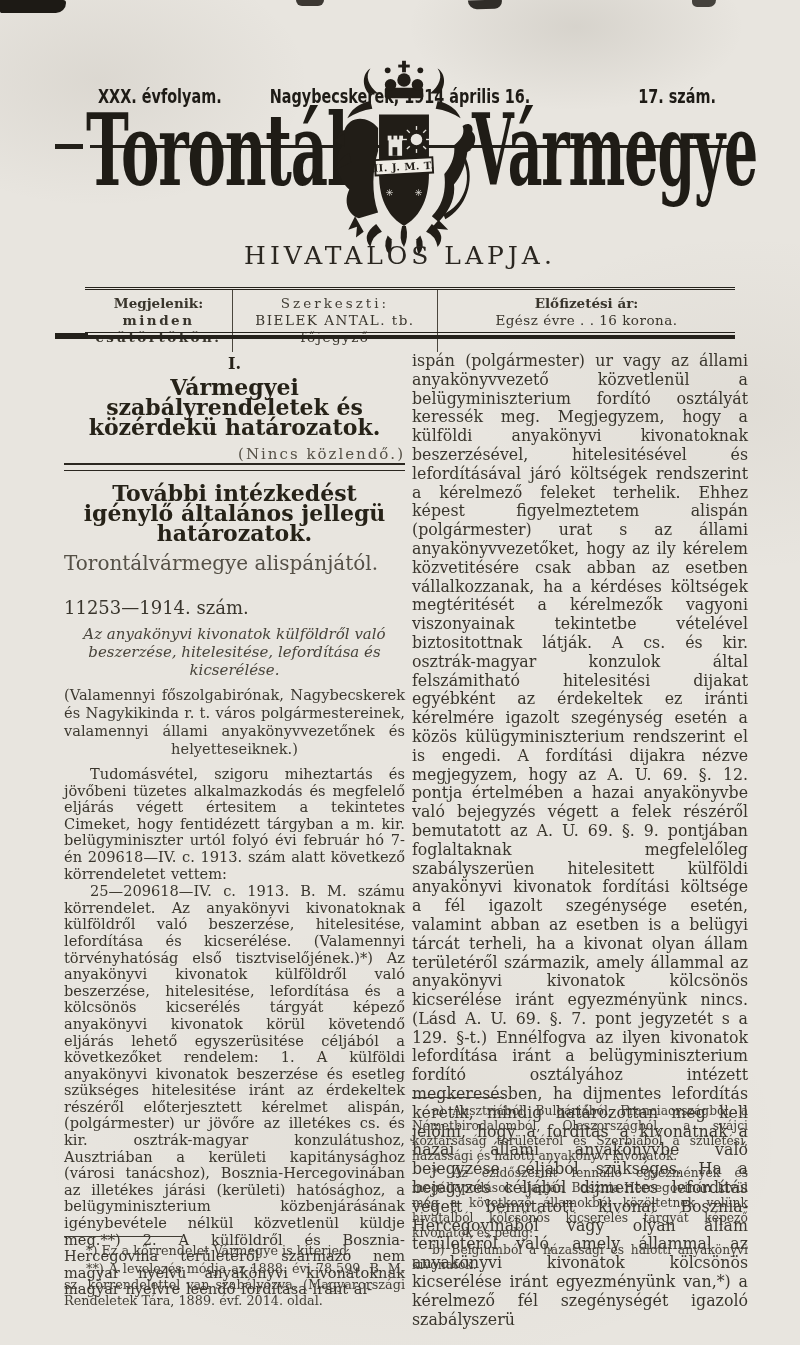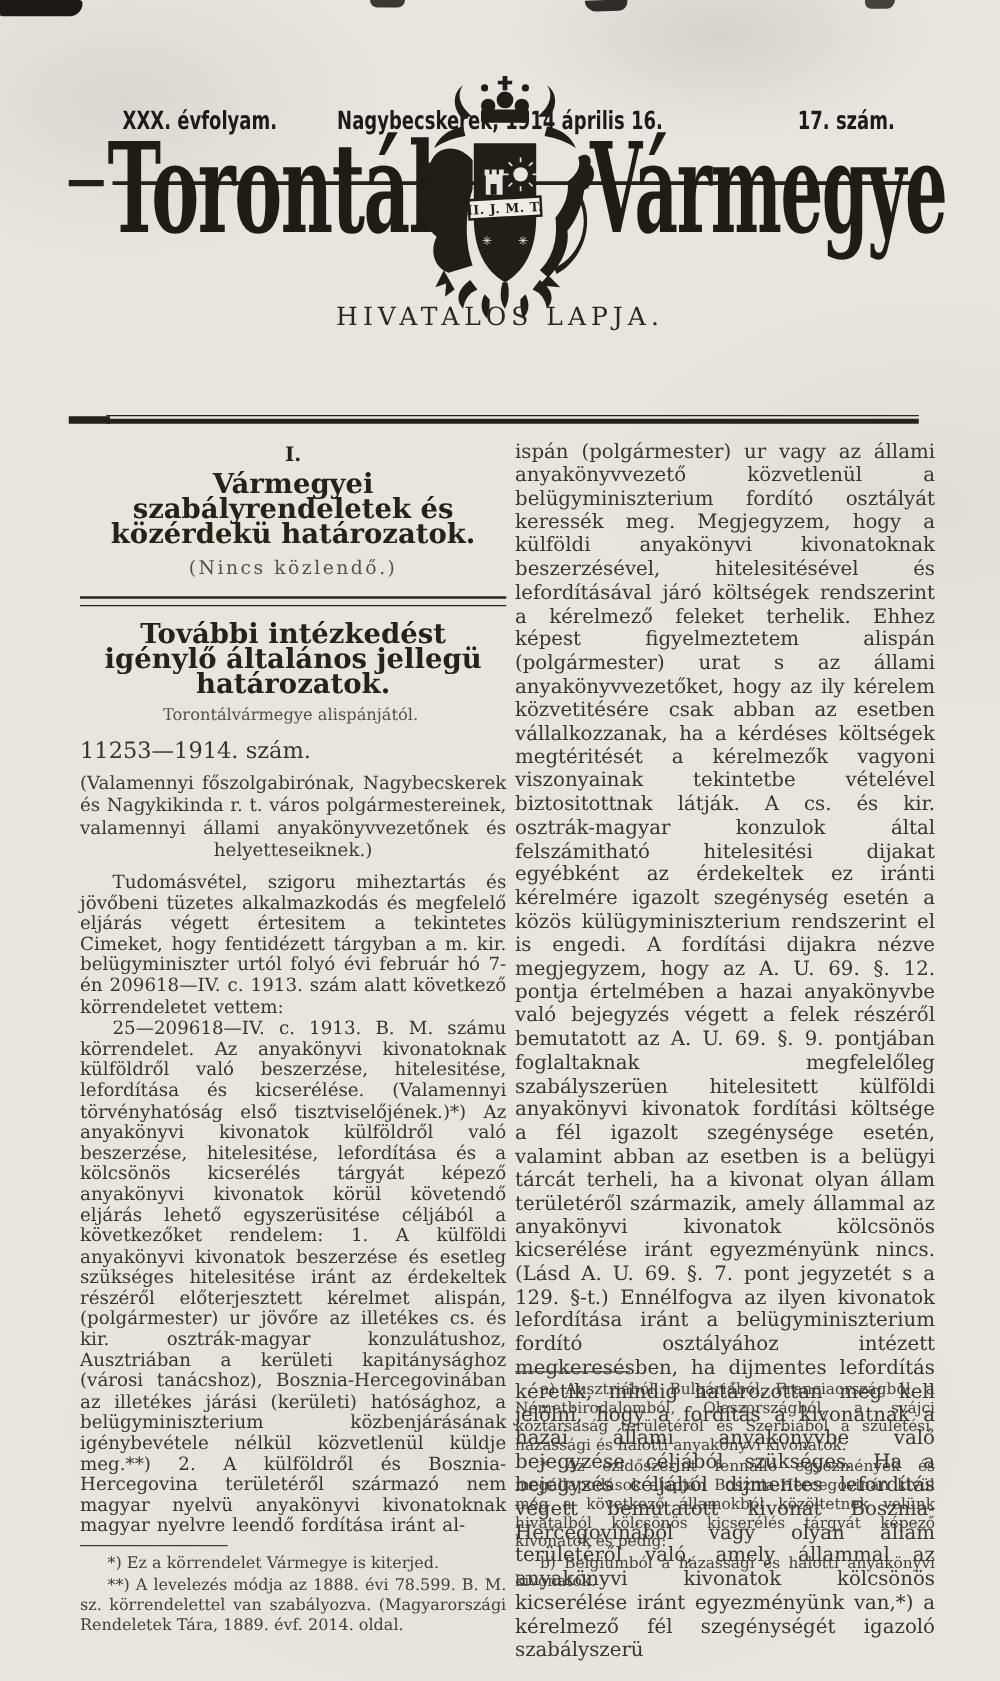--- a/index.html
+++ b/index.html
@@ -35,21 +35,21 @@
   #header-rule-dash{position:absolute;left:55px;top:144px;width:28px;height:5px;background:#23201a;}
 
   
   .title-word{position:absolute;top:101px;font-family:"DejaVu Serif",serif;font-weight:bold;
     font-size:96px;line-height:96px;color:#1f1c16;white-space:nowrap;transform-origin:left top;
     letter-spacing:-2px;}
   #title-left{left:86px;transform:scale(.60,1.04);}
   #title-right{left:472px;transform:scale(.56,1.04);}
   #crest{position:absolute;left:332px;top:54px;width:144px;height:242px;}
   #subtitle{position:absolute;left:0;top:241px;width:800px;text-align:center;
-    font-size:20px;letter-spacing:4px;color:#2b2721;font-weight:normal;white-space:nowrap;}
+    font-size:25px;letter-spacing:4px;color:#2b2721;font-weight:normal;white-space:nowrap;}
 
   
   #info-bar{position:absolute;left:85px;top:287px;width:650px;display:flex;
     border-top:3px double #25221c;box-sizing:border-box;}
   .info-col{box-sizing:border-box;padding:5px 6px 6px;text-align:center;line-height:17px;}
   .info-col + .info-col{border-left:1px solid #4a463d;}
   #info-col1{width:147px;}
   #info-col2{width:205px;}
   #info-col3{flex:1;}
   .info-l1{font-size:13.5px;}
@@ -64,24 +64,24 @@
   #info-bottom-dash{position:absolute;left:55px;top:333px;width:33px;height:6px;background:#23201a;}
 
   
   .col{position:absolute;top:352px;height:993px;}
   #col-left{left:64px;width:341px;}
   #col-right{left:412px;width:336px;}
 
   .numeral{font-size:16px;font-weight:bold;text-align:center;color:#262218;margin:2px 0 4px;}
   .sec-heading{font-size:22px;font-weight:bold;text-align:center;line-height:20px;
     color:#262218;margin:0 0 8px;}
-  .sec-note{font-size:15px;letter-spacing:2px;text-align:center;color:#555046;margin:0 0 14px;}
+  .sec-note{font-size:15px;letter-spacing:2px;text-align:right;color:#555046;margin:0 0 0;}
   #section-rule{height:5px;border-top:2px solid #2b2720;border-bottom:1px solid #2b2720;
     margin:0 0 12px;}
-  .byline{font-size:13px;text-align:center;padding-right:4px;color:#555046;margin:2px 0 10px;}
+  .byline{font-size:20px;text-align:left;padding-right:4px;color:#555046;margin:2px 0 22px;}
   .refnum{font-size:18px;margin:0 0 7px;color:#39352c;}
   .subject{font-size:15px;font-style:italic;text-align:center;line-height:18px;
     color:#47433a;margin:0 0 7px;}
   .addressees{font-size:14.6px;line-height:18px;text-align:justify;text-align-last:center;
     margin:0 0 8px;color:#3d3930;}
   .bodytext{font-size:14.6px;line-height:16.6px;text-align:justify;margin:0 0 1px;
     word-spacing:1px;hyphens:auto;overflow-wrap:break-word;color:#39352c;}
   .bodytext.indent{text-indent:26px;}
   #col-right .bodytext{font-size:15.8px;line-height:18.8px;}
 
@@ -183,31 +183,46 @@
     <g transform="rotate(-3 75 113)">
       <rect x="45" y="104" width="60" height="16" fill="#efece5" stroke="#211d17" stroke-width="2"></rect>
       <text x="75" y="116" text-anchor="middle" font-family="DejaVu Serif, serif" font-size="10.5" font-weight="bold" fill="#211d17" letter-spacing="0.5">II. J. M. T.</text>
     </g>
     <text x="60" y="143" text-anchor="middle" font-size="10" fill="#e8e5df">✳</text>
     <text x="90" y="143" text-anchor="middle" font-size="10" fill="#e8e5df">✳</text>
   </svg>
 
   <div id="subtitle">HIVATALOS LAPJA.</div>
 
+  <div id="info-bar">
+    <div class="info-col" id="info-col1">
+      <div class="info-l1">Megjelenik:</div>
+      <div class="info-l2">minden csütörtökön.</div>
+    </div>
+    <div class="info-col" id="info-col2">
+      <div class="info-l1">Szerkeszti:</div>
+      <div class="info-l2">BIELEK ANTAL. tb. főjegyző</div>
+    </div>
+    <div class="info-col" id="info-col3">
+      <div class="info-l1">Előfizetési ár:</div>
+      <div class="info-l2">Egész évre . . 16 korona.</div>
+    </div>
+  </div>
   <div id="info-bottom"></div>
   <div id="info-bottom-dash"></div>
 
   <div class="col" id="col-left">
     <div class="numeral">I.</div>
     <div class="sec-heading">Vármegyei szabályrendeletek és közérdekü határozatok.</div>
     <div class="sec-note">(Nincs közlendő.)</div>
     <div id="section-rule"></div>
     <div class="sec-heading">További intézkedést igénylő általános jellegü határozatok.</div>
     <div class="byline">Torontálvármegye alispánjától.</div>
     <div class="refnum">11253—1914. szám.</div>
+    <div class="subject">Az anyakönyvi kivonatok külföldről való beszerzése, hitelesitése, lefordítása és kicserélése.</div>
     <div class="addressees">(Valamennyi főszolgabirónak, Nagybecskerek és Nagykikinda r. t. város polgármestereinek, valamennyi állami anyakönyvvezetőnek és helyetteseiknek.)</div>
     <p class="bodytext indent">Tudomásvétel, szigoru miheztartás és jövőbeni tüzetes alkalmazkodás és megfelelő eljárás végett értesitem a tekintetes Cimeket, hogy fentidézett tárgyban a m. kir. belügyminiszter urtól folyó évi február hó 7-én 209618—IV. c. 1913. szám alatt következő körrendeletet vettem:</p>
     <p class="bodytext indent">25—209618—IV. c. 1913. B. M. számu körrendelet. Az anyakönyvi kivonatoknak külföldről való beszerzése, hitelesitése, lefordítása és kicserélése. (Valamennyi törvényhatóság első tisztviselőjének.)*) Az anyakönyvi kivonatok külföldről való beszerzése, hitelesitése, lefordítása és a kölcsönös kicserélés tárgyát képező anyakönyvi kivonatok körül követendő eljárás lehető egyszerüsitése céljából a következőket rendelem: 1. A külföldi anyakönyvi kivonatok beszerzése és esetleg szükséges hitelesitése iránt az érdekeltek részéről előterjesztett kérelmet alispán, (polgármester) ur jövőre az illetékes cs. és kir. osztrák-magyar konzulátushoz, Ausztriában a kerületi kapitánysághoz (városi tanácshoz), Bosznia-Hercegovinában az illetékes járási (kerületi) hatósághoz, a belügyminiszterium közbenjárásának igénybevétele nélkül közvetlenül küldje meg.**) 2. A külföldről és Bosznia-Hercegovina területéről származó nem magyar nyelvü anyakönyvi kivonatoknak magyar nyelvre leendő fordítása iránt al-</p>
     <div class="footnote-block" id="fn-left">
       <div class="fn-rule"></div>
       <p class="fn-text">*) Ez a körrendelet Vármegye is kiterjed.</p>
       <p class="fn-text">**) A levelezés módja az 1888. évi 78.599. B. M. sz. körrendelettel van szabályozva. (Magyarországi Rendeletek Tára, 1889. évf. 2014. oldal.</p>
     </div>
   </div>
 

